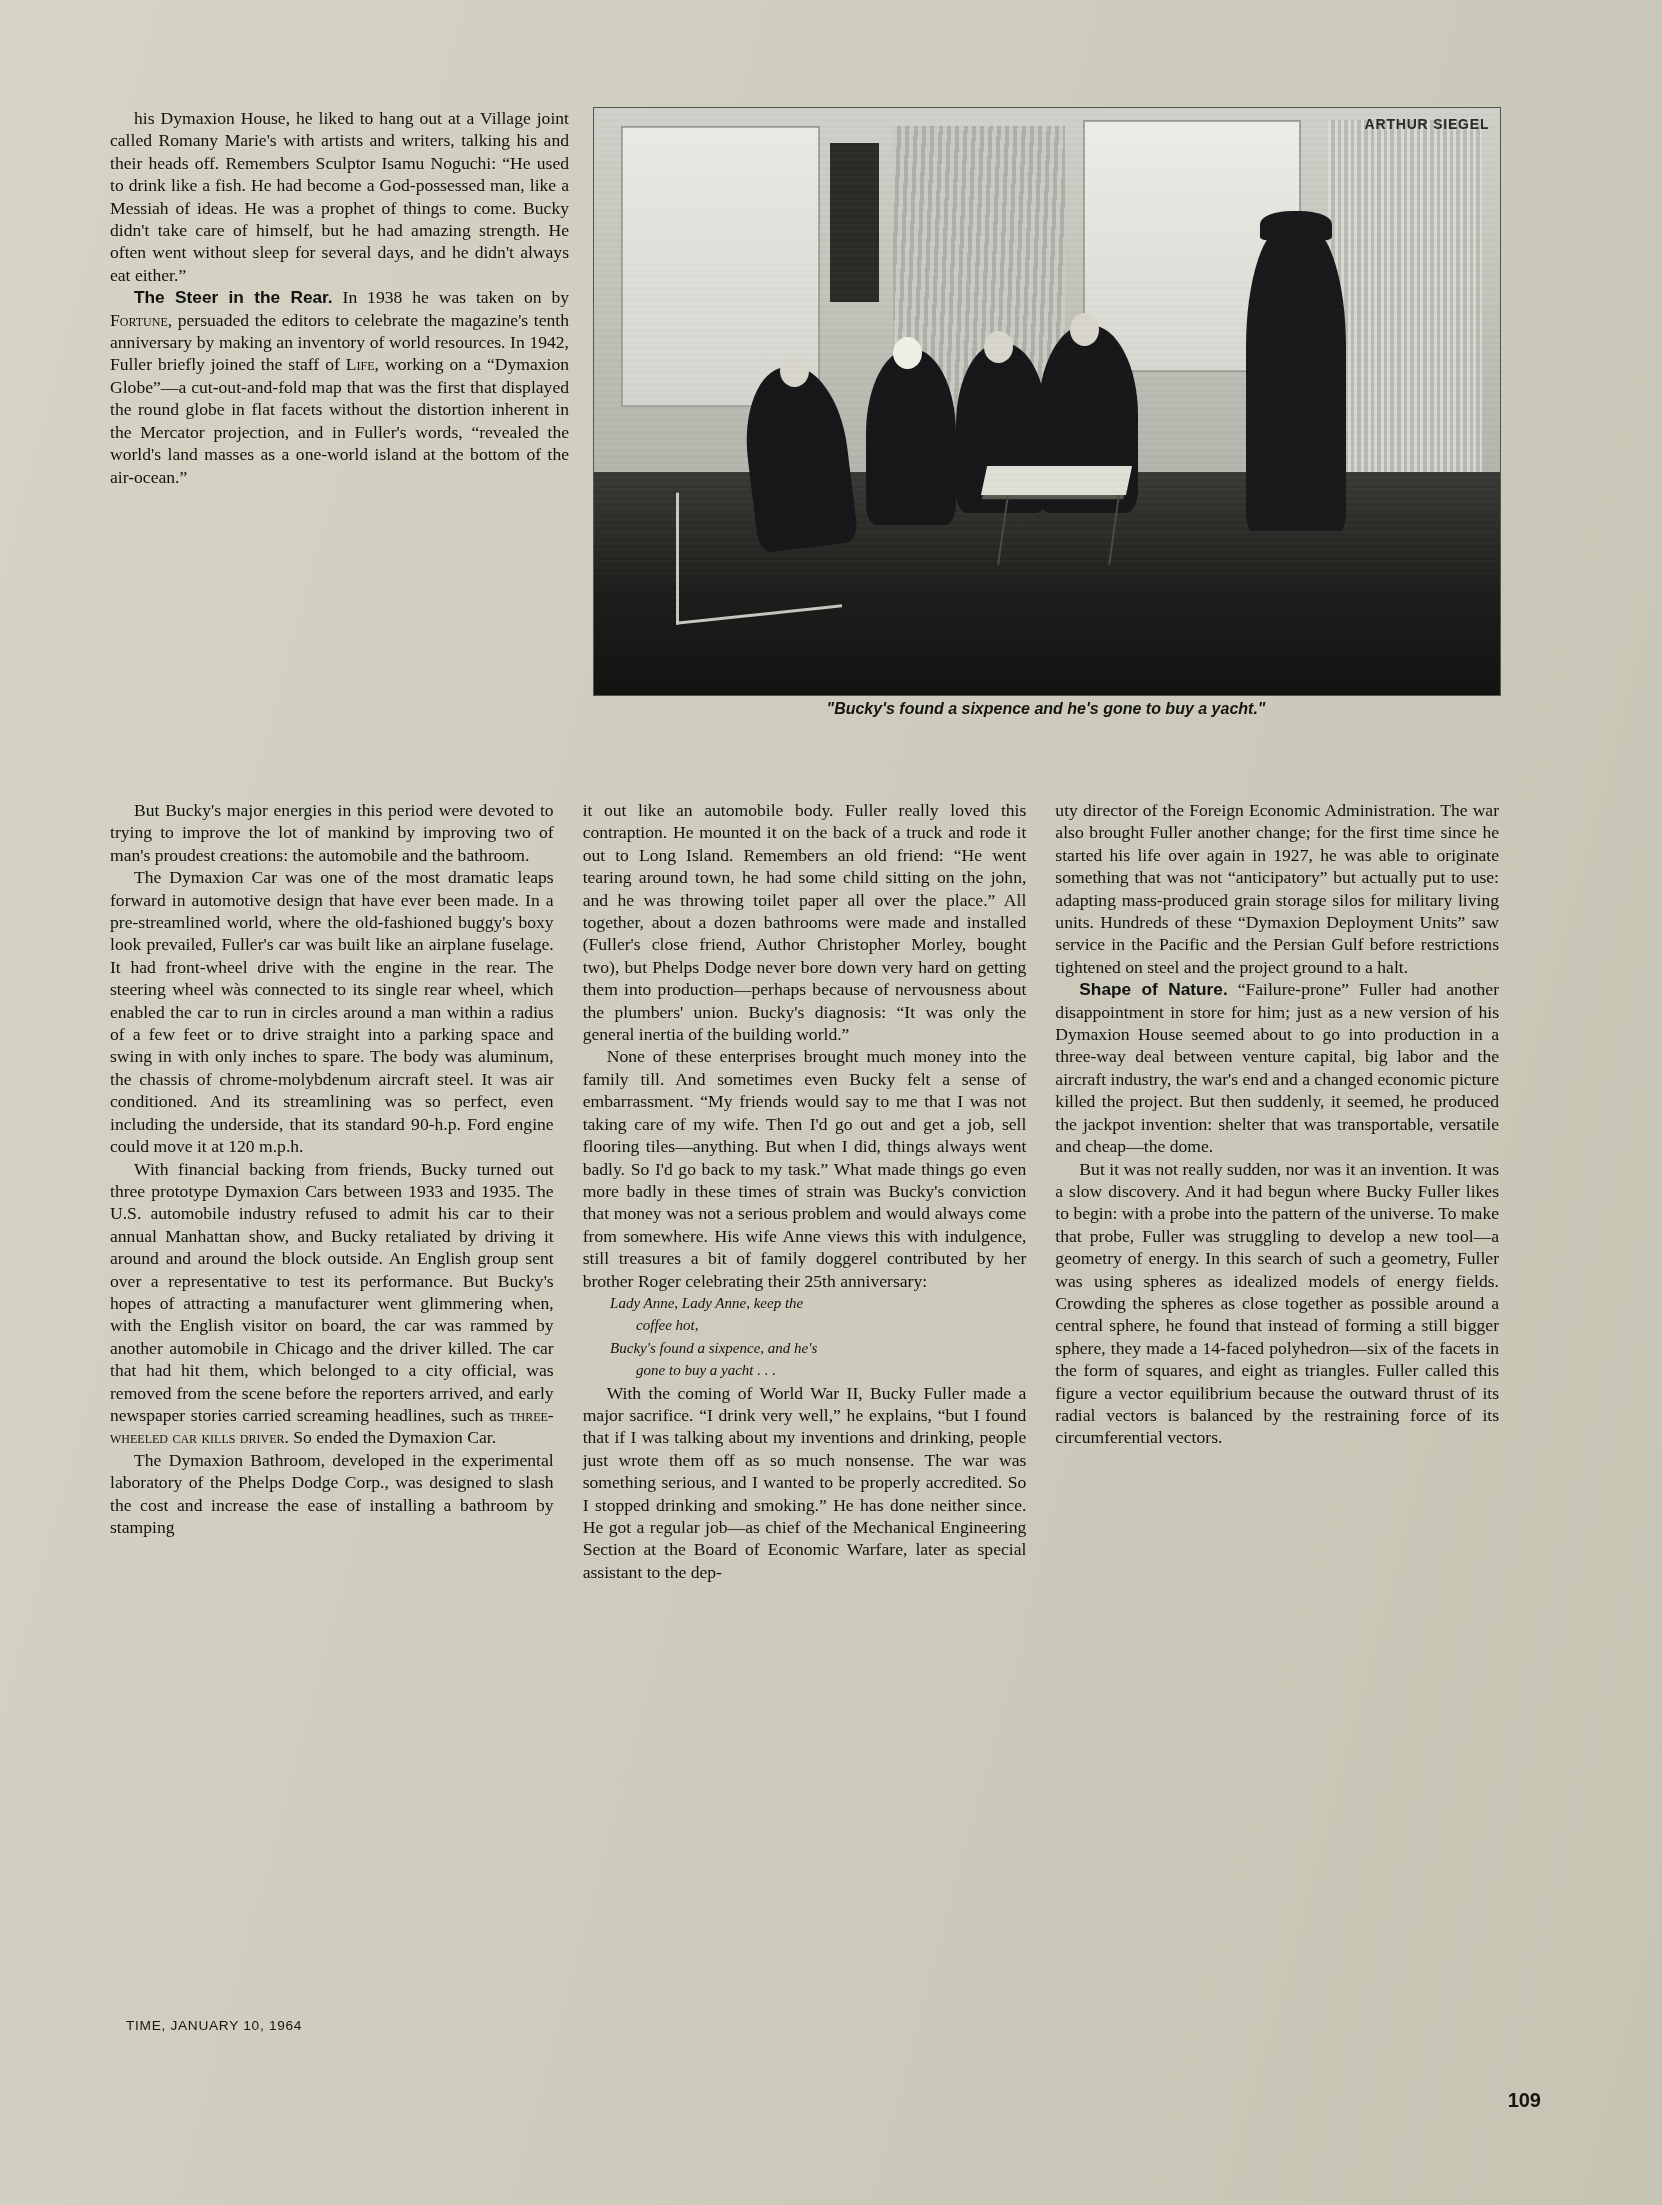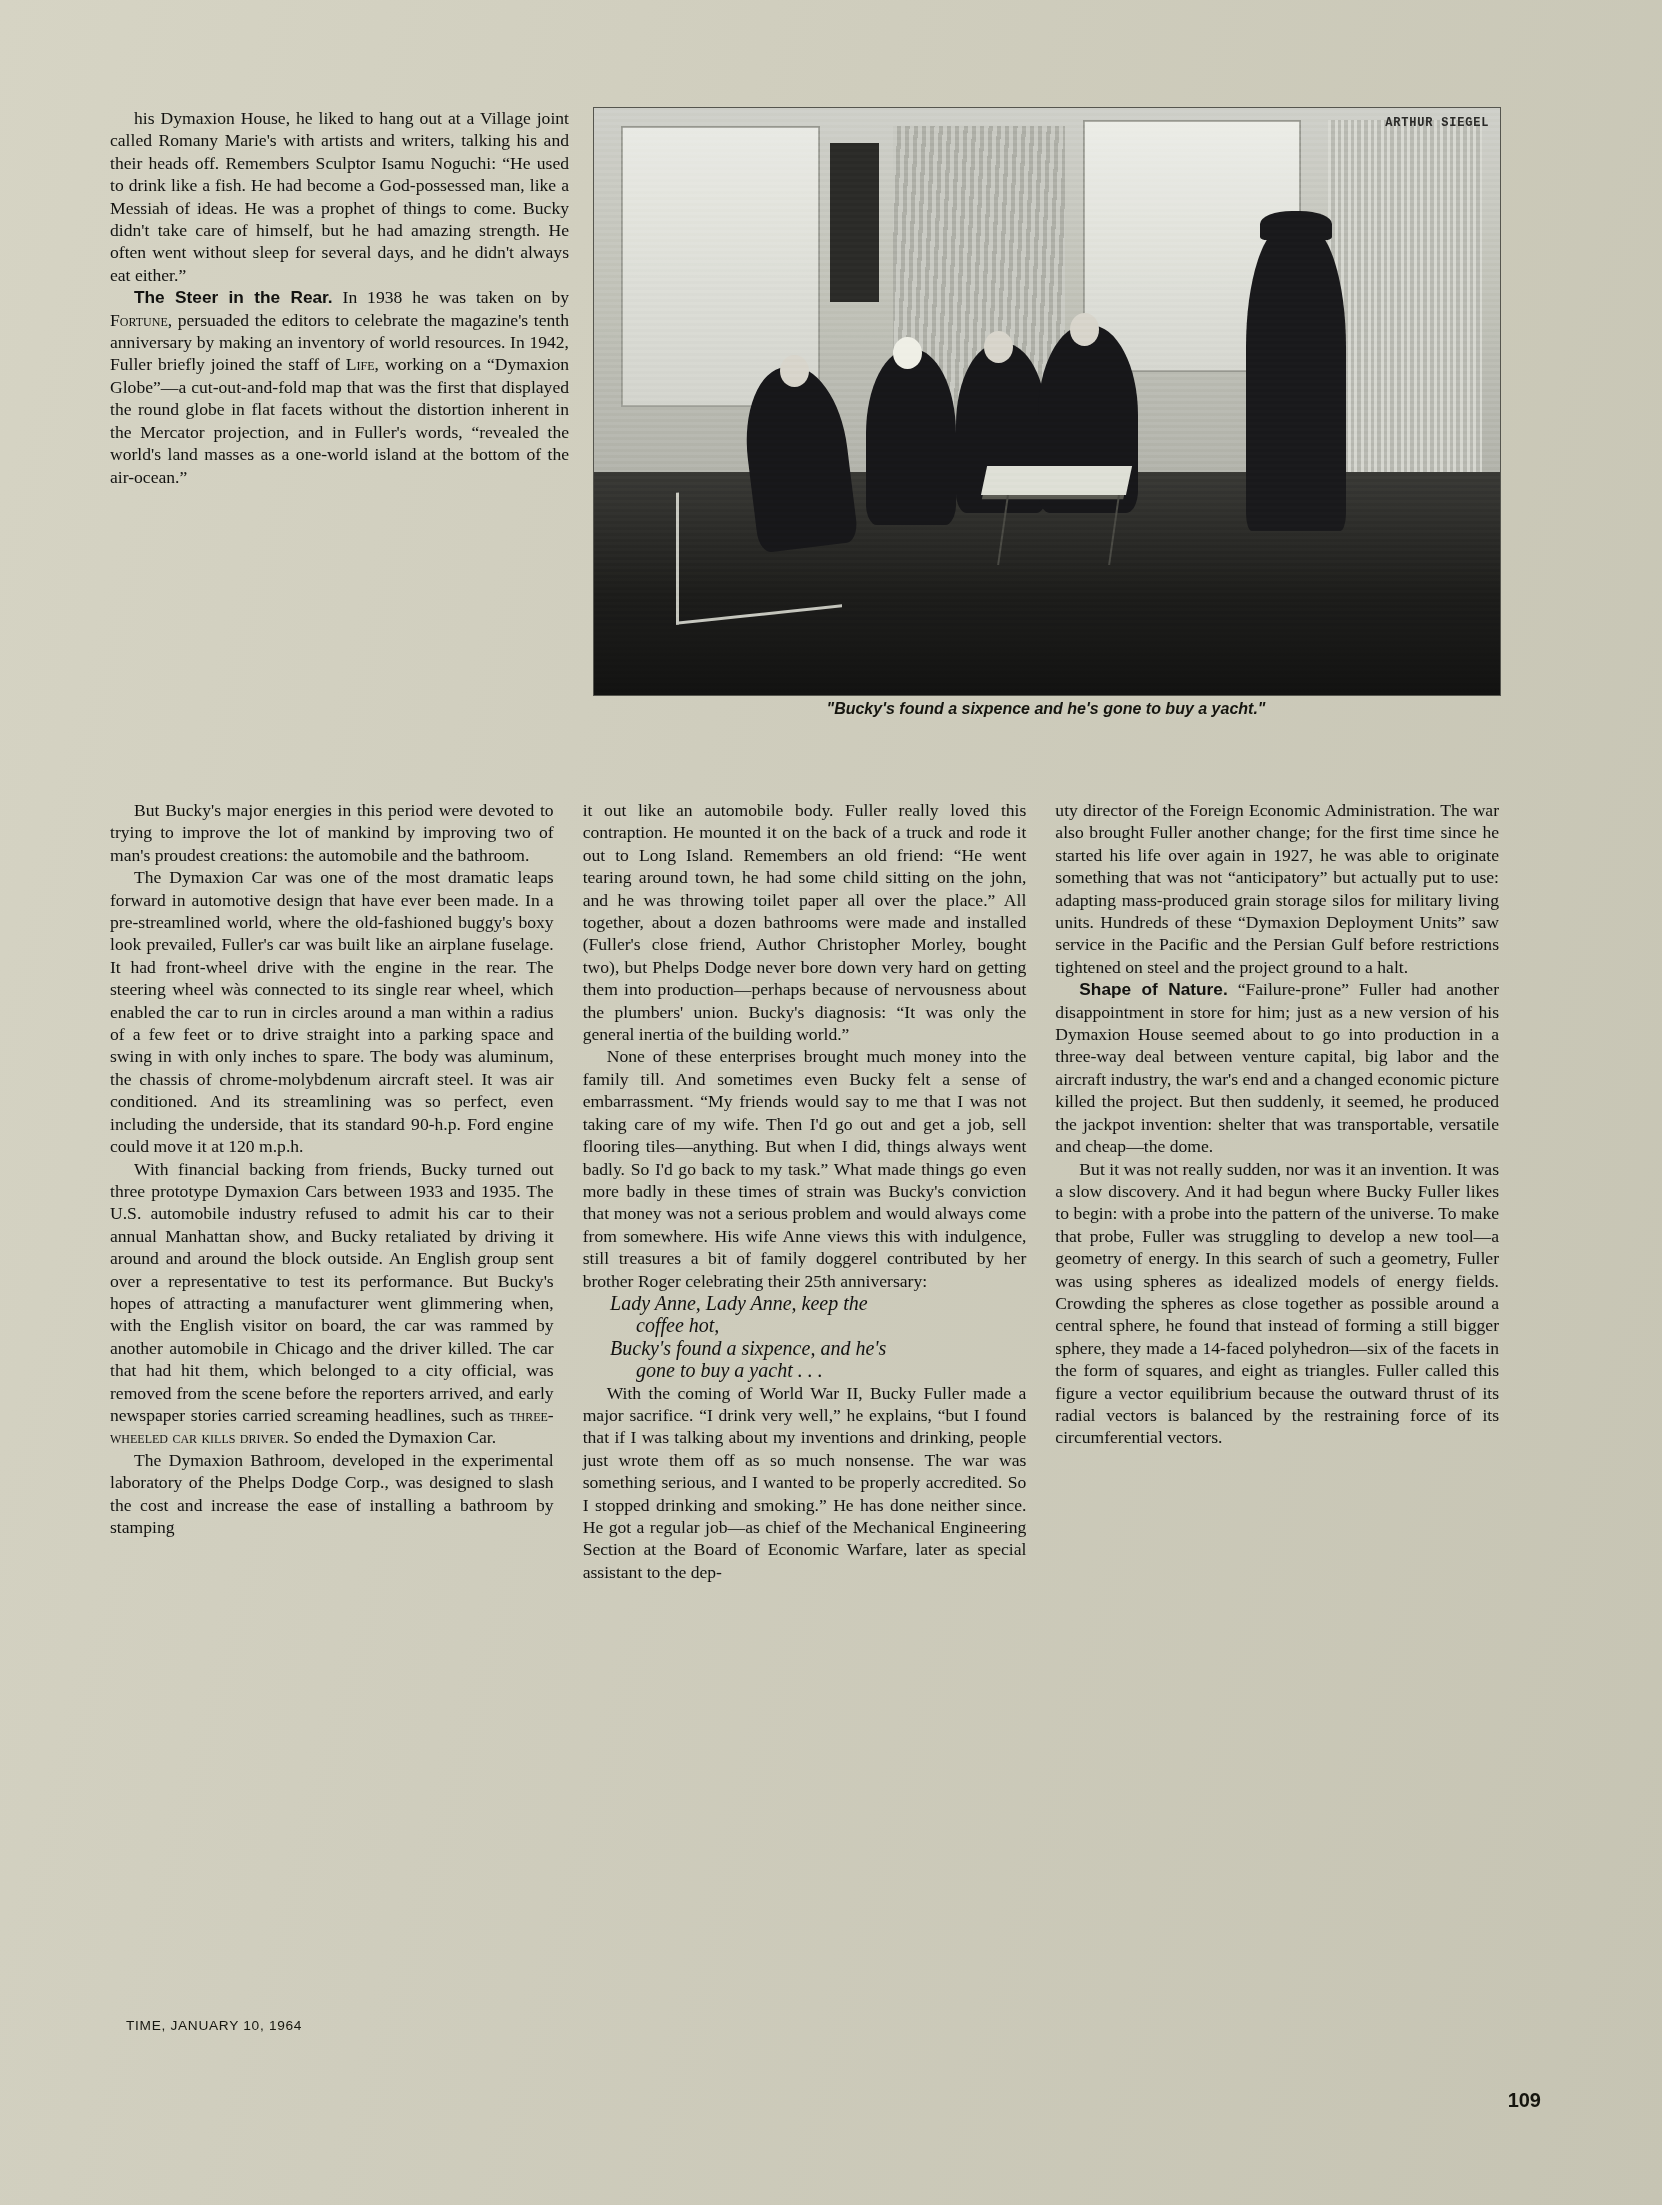--- a/index.html
+++ b/index.html
@@ -133,22 +133,22 @@
   .photo .grain {
     position: absolute; left:0; top:0; right:0; bottom:0;
     background-image:
       repeating-linear-gradient(0deg, rgba(255,255,255,0.035) 0px, rgba(255,255,255,0.035) 0.6px, rgba(0,0,0,0.035) 0.6px, rgba(0,0,0,0.035) 1.2px);
     mix-blend-mode: overlay;
   }
   .photo-credit {
     position: absolute;
     right: 10.7px;
     top: 8.3px;
-    font-family: Liberation Mono, monospace;
-    font-size: 12px;
+    font-family: Liberation Sans, sans-serif;
+    font-size: 14px;
     letter-spacing: 0.8px;
     color: #2a2a28;
     font-weight: 700;
   }
   .caption-1 {
     margin-top: 8.3px;
     text-align: center;
     font-family: "Liberation Sans", sans-serif;
     font-weight: 700;
     font-size: 15px;
@@ -181,21 +181,21 @@
     margin: 0;
     font-size: 17.6px;
     line-height: 22.4px;
     text-align: justify;
     text-indent: 24px;
     hyphens: auto;
   }
   p.noindent { text-indent: 0; }
   .verse {
     margin: 0;
-    font-size: 20px;
+    font-size: 15px;
     line-height: 22.4px;
     font-style: italic;
     text-align: left;
     text-indent: 0;
     padding-left: 27.4px;
   }
   .verse .runon { padding-left: 26px; display: block; }
   .sc { font-variant: small-caps; }
   .subhead {
     font-family: "Liberation Sans", sans-serif;

